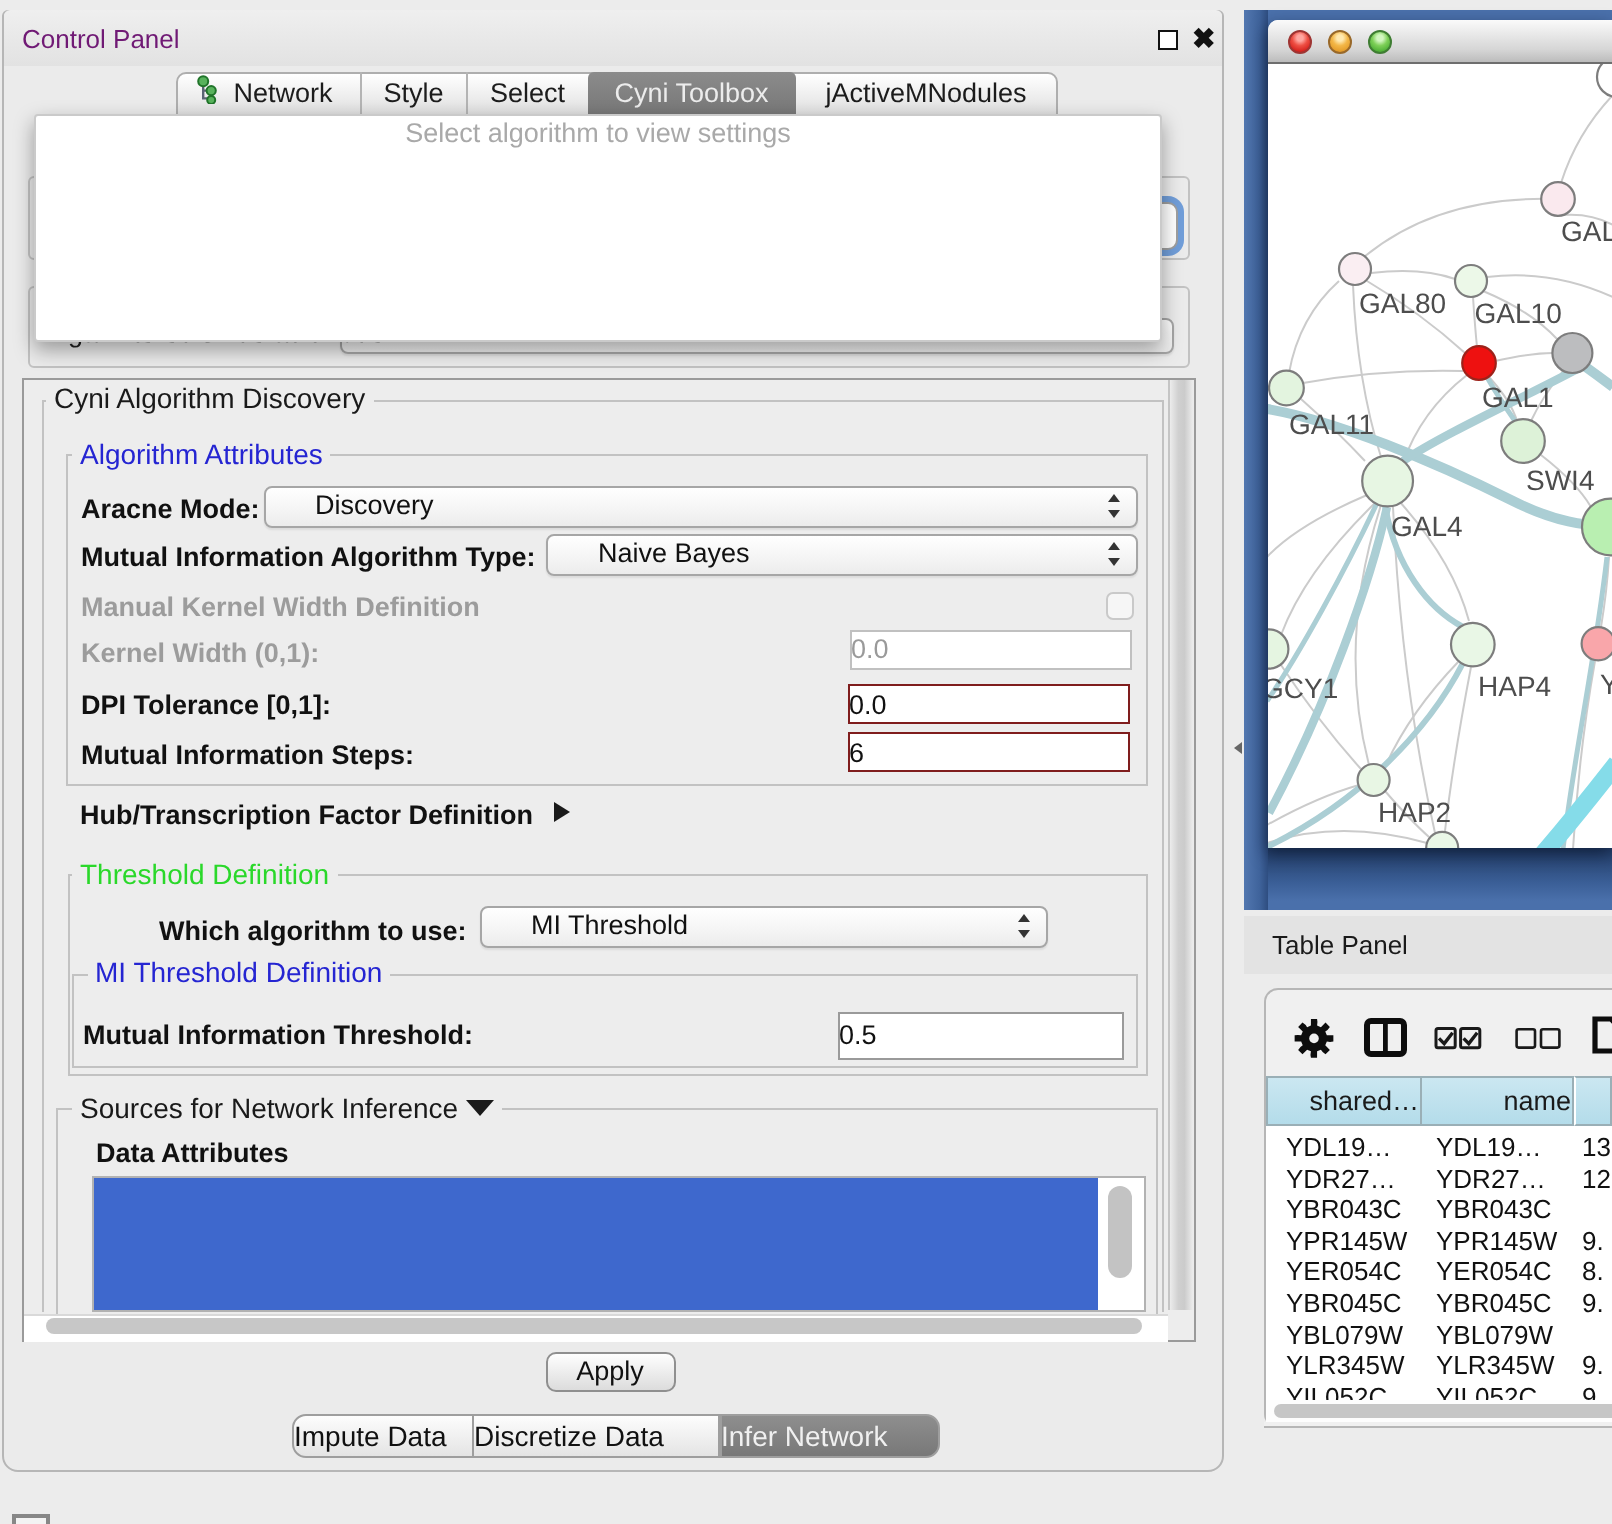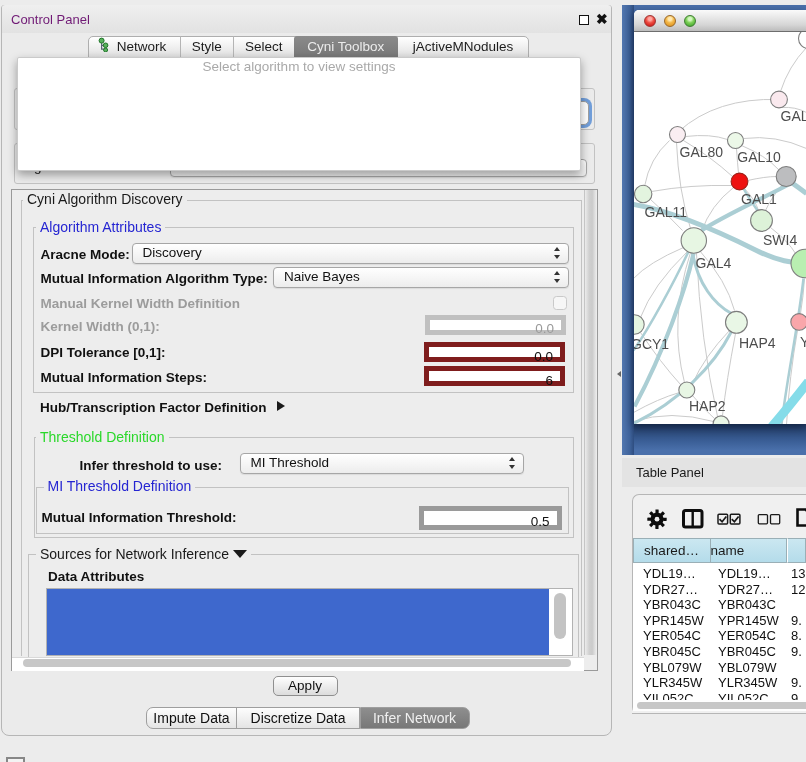--- a/index.html
+++ b/index.html
@@ -1,28 +1,28 @@
 <!DOCTYPE html>
 <html><head><meta charset="utf-8">
 <style>
 *{margin:0;padding:0;box-sizing:border-box}
 html,body{width:806px;height:762px;background:#ececec;font-family:"Liberation Sans",sans-serif;overflow:hidden;position:relative;font-size:13px;color:#111}
 .abs{position:absolute}
 .b{font-weight:bold;font-size:13.5px}
 .gray{color:#9c9c9c}
-.combo{position:absolute;background:linear-gradient(#ffffff,#f4f4f4 60%,#ececec);border:1px solid #a6a6a6;border-radius:4px;line-height:18px;padding-left:10px;font-size:13.5px;box-shadow:0 1px 1px rgba(0,0,0,0.08)}
+.combo{position:absolute;background:linear-gradient(#ffffff,#f4f4f4 60%,#ececec);border:1px solid #a6a6a6;border-radius:4px;line-height:18px;padding-left:25px;font-size:13.5px;box-shadow:0 1px 1px rgba(0,0,0,0.08)}
 .spin{position:absolute;right:7px;top:50%;width:7px;height:12px;margin-top:-6px}
 .spin:before{content:"";position:absolute;left:0;top:0;border-left:3.5px solid transparent;border-right:3.5px solid transparent;border-bottom:4.5px solid #333}
 .spin:after{content:"";position:absolute;left:0;bottom:0;border-left:3.5px solid transparent;border-right:3.5px solid transparent;border-top:4.5px solid #333}
-.field{position:absolute;background:#fff;border:5px solid #7f1d1d;text-align:right;padding-right:7px;font-size:13.5px}
+.field{position:absolute;background:#fff;border:1px solid #7f1d1d;text-align:left;padding-right:7px;font-size:13.5px}
 .group{position:absolute;border:1px solid #c2c2c2}
 .glab{position:absolute;background:#ededed;padding:0 4px;font-size:14px;line-height:15px;white-space:nowrap}
 .tab{position:absolute;top:36px;height:23.5px;font-size:13.5px;background:linear-gradient(#ffffff,#e7e7e7 70%,#dcdcdc);border:1px solid #aeaeae;border-radius:5px 5px 0 0;text-align:center;line-height:22px;color:#1c1c1c}
 .dtab{background:linear-gradient(#8b8b8b,#757575);color:#ececec;border-color:#6e6e6e}
-.btab{position:absolute;top:707px;height:21.5px;font-size:14px;background:linear-gradient(#fdfdfd,#e4e4e4);border:1px solid #9e9e9e;text-align:center;line-height:20px}
+.btab{position:absolute;top:707px;height:21.5px;font-size:14px;background:linear-gradient(#fdfdfd,#e4e4e4);border:1px solid #9e9e9e;text-align:left;line-height:20px}
 </style></head><body>
 
 <div class="abs" style="left:1px;top:5px;width:611px;height:731px;background:#ebebeb;border:1px solid #b6b6b6;border-radius:3px 3px 8px 8px"></div>
 <div class="abs" style="left:2px;top:5px;width:609px;height:28px;background:linear-gradient(#efefef,#e2e2e2);border-radius:3px 3px 0 0"></div>
 <div class="abs" style="left:11px;top:12px;color:#701a75">Control Panel</div>
 <div class="abs" style="left:579px;top:14.5px;width:10px;height:10px;border:1.6px solid #111;background:#fff"></div>
 <div class="abs b" style="left:596px;top:11px;font-size:14px">✖</div>
 <div class="abs" style="left:87.5px;top:36px;width:441px;height:23.5px;background:linear-gradient(#ffffff,#e7e7e7 70%,#dcdcdc);border:1px solid #aeaeae;border-radius:5px 5px 0 0"></div>
 <div class="tab" style="left:87.5px;width:92px;padding-left:16px;border:0;background:none">Network</div>
 <svg class="abs" style="left:97px;top:37px" width="14" height="15" viewBox="0 0 14 15">
@@ -59,21 +59,21 @@
 <div class="field" style="left:424.5px;top:315px;width:141.5px;height:19.5px;border-color:#c0c0c0;color:#9a9a9a;line-height:18px">0.0</div>
 <div class="abs b" style="left:40.5px;top:345px">DPI Tolerance [0,1]:</div>
 <div class="field" style="left:423.5px;top:341.5px;width:141.5px;height:20.5px;line-height:19px">0.0</div>
 <div class="abs b" style="left:40.5px;top:369.5px">Mutual Information Steps:</div>
 <div class="field" style="left:423.5px;top:365.5px;width:141.5px;height:20.5px;line-height:19px">6</div>
 <div class="abs b" style="left:40px;top:399.5px">Hub/Transcription Factor Definition</div>
 <div class="abs" style="left:277px;top:400.5px;width:0;height:0;border-left:8px solid #1a1a1a;border-top:5.5px solid transparent;border-bottom:5.5px solid transparent"></div>
 
 <div class="group" style="left:33.5px;top:437px;width:540.5px;height:101px"></div>
 <div class="glab" style="left:36px;top:429.5px;color:#2ad82a">Threshold Definition</div>
-<div class="abs b" style="left:79.5px;top:458px">Infer threshold to use:</div>
+<div class="abs b" style="left:79.5px;top:458px">Which algorithm to use:</div>
 <div class="combo" style="left:239.5px;top:452.5px;width:284px;height:21.5px">MI Threshold<span class="spin"></span></div>
 <div class="group" style="left:36px;top:486.5px;width:533px;height:47px"></div>
 <div class="glab" style="left:43.5px;top:479px;color:#2525d2">MI Threshold Definition</div>
 <div class="abs b" style="left:41.5px;top:509.5px">Mutual Information Threshold:</div>
 <div class="field" style="left:418.5px;top:506px;width:143px;height:23.5px;line-height:21px;border-color:#9a9a9a">0.5</div>
 
 <div class="group" style="left:27.5px;top:554px;width:551px;height:102.5px;border-bottom:0"></div>
 <div class="glab" style="left:36px;top:546.5px;color:#1a1a1a">Sources for Network Inference <span style="display:inline-block;width:0;height:0;border-top:8px solid #1a1a1a;border-left:7px solid transparent;border-right:7px solid transparent;vertical-align:1px"></span></div>
 <div class="abs b" style="left:48px;top:568.5px">Data Attributes</div>
 <div class="abs" style="left:46px;top:587.5px;width:527px;height:68px;background:#fff;border:1px solid #b2b2b2;overflow:hidden">
@@ -193,22 +193,22 @@
   <rect x="126.3" y="20.6" width="9.2" height="9.2" rx="1" stroke-width="1.3"></rect>
   <rect x="138.5" y="20.6" width="9.2" height="9.2" rx="1" stroke-width="1.3"></rect>
  </g>
  <g fill="none" stroke="#1a1a1a" stroke-width="1.7">
   <path d="M87.5 25.2 l2.6 2.6 l4.2 -5.4"></path>
   <path d="M99.8 25.2 l2.6 2.6 l4.2 -5.4"></path>
  </g>
  <path d="M165.5 15.5 h8 l5 5 v11 h-13 z" fill="none" stroke="#0d0d0d" stroke-width="2.6"></path>
 </svg>
 <div class="abs" style="left:632.5px;top:537.5px;width:173.5px;height:173px;background:#fff"></div>
-<div class="abs" style="left:632.5px;top:537.5px;width:78px;height:25.5px;background:linear-gradient(#cbe7f1,#b4dcea);border:1px solid #9aafb6;text-align:center;line-height:24px;color:#1a1a1a;font-size:13.5px">shared…</div>
-<div class="abs" style="left:710.5px;top:537.5px;width:76px;height:25.5px;background:linear-gradient(#cbe7f1,#b4dcea);border:1px solid #9aafb6;border-left:0;text-align:left;line-height:24px;color:#1a1a1a;font-size:13.5px">name</div>
+<div class="abs" style="left:632.5px;top:537.5px;width:78px;height:25.5px;background:linear-gradient(#cbe7f1,#b4dcea);border:1px solid #9aafb6;text-align:right;line-height:24px;color:#1a1a1a;font-size:13.5px">shared…</div>
+<div class="abs" style="left:710.5px;top:537.5px;width:76px;height:25.5px;background:linear-gradient(#cbe7f1,#b4dcea);border:1px solid #9aafb6;border-left:0;text-align:right;line-height:24px;color:#1a1a1a;font-size:13.5px">name</div>
 <div class="abs" style="left:786.5px;top:537.5px;width:19.5px;height:25.5px;background:linear-gradient(#cbe7f1,#b4dcea);border:1px solid #9aafb6;border-left-color:#fff;line-height:24px"></div>
 <div class="abs" style="left:643px;top:566.0px;font-size:13px">YDL19…</div>
 <div class="abs" style="left:718px;top:566.0px;font-size:13px">YDL19…</div>
 <div class="abs" style="left:791px;top:566.0px;font-size:13px">13</div>
 <div class="abs" style="left:643px;top:581.6px;font-size:13px">YDR27…</div>
 <div class="abs" style="left:718px;top:581.6px;font-size:13px">YDR27…</div>
 <div class="abs" style="left:791px;top:581.6px;font-size:13px">12</div>
 <div class="abs" style="left:643px;top:597.2px;font-size:13px">YBR043C</div>
 <div class="abs" style="left:718px;top:597.2px;font-size:13px">YBR043C</div>
 <div class="abs" style="left:643px;top:612.8000000000001px;font-size:13px">YPR145W</div>

